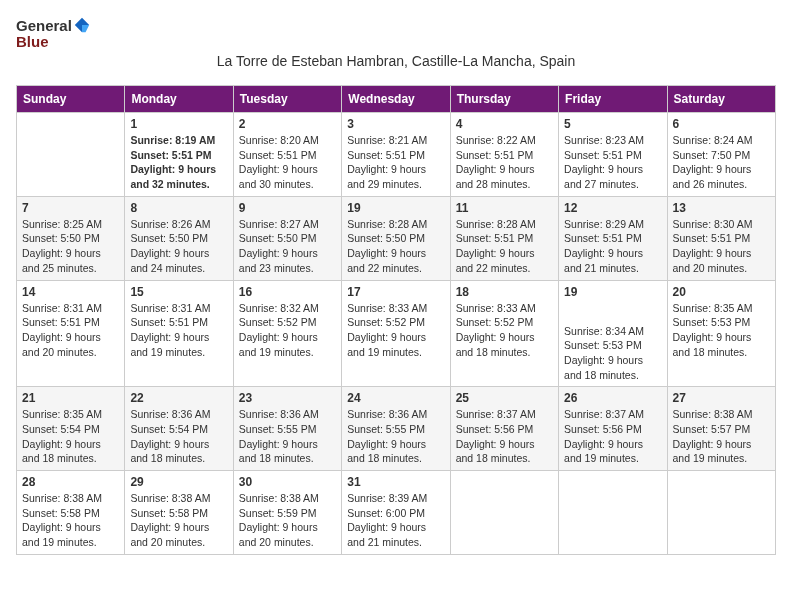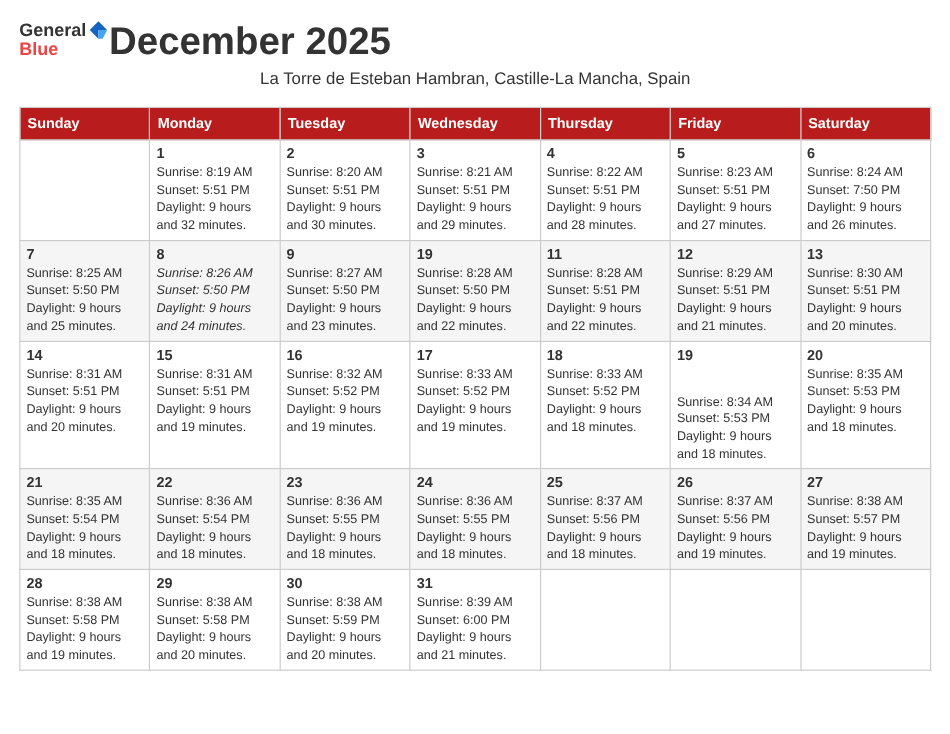--- a/index.html
+++ b/index.html
@@ -6,33 +6,33 @@
     body {
       font-family: Arial, sans-serif;
       background: #fff;
       width: 792px;
       min-height: 612px;
       padding: 16px;
     }
     .header-logo {
       display: flex;
       align-items: flex-start;
-      justify-content: flex-start;
+      justify-content: space-between;
       margin-bottom: 4px;
     }
     .logo-text-general {
       font-size: 15px;
       font-weight: bold;
       color: #333;
       line-height: 1;
     }
     .logo-text-blue {
       font-size: 15px;
       font-weight: bold;
-      color: #ef4444;
+      color: #7f1d1d;
       line-height: 1;
     }
     .logo-icon {
       width: 18px;
       height: 18px;
       margin-left: 1px;
     }
     .month-title {
       font-size: 32px;
       font-weight: bold;
@@ -44,21 +44,21 @@
       color: #333;
       text-align: center;
       margin-bottom: 16px;
     }
     table {
       width: 100%;
       border-collapse: collapse;
       font-size: 11px;
     }
     thead tr th {
-      background-color: #b91c1c;
+      background-color: #701a75;
       color: #fff;
       text-align: left;
       padding: 6px 6px;
       font-size: 12px;
       font-weight: bold;
       border: 1px solid #ccc;
     }
     tbody tr td {
       border: 1px solid #ccc;
       vertical-align: top;
@@ -104,21 +104,20 @@
   <div class="logo-container">
     <div class="logo-line1">
       <span class="logo-text-general">General</span>
       <svg class="logo-icon" viewBox="0 0 20 20">
         <polygon points="10,2 18,10 10,10 10,18 2,10 10,2" fill="#1565c0"></polygon>
         <polygon points="10,10 18,10 14,18 10,18" fill="#42a5f5"></polygon>
       </svg>
     </div>
     <span class="logo-text-blue">Blue</span>
   </div>
-  <div class="month-title">December 2025</div>
 </div>
 
 <div class="subtitle">La Torre de Esteban Hambran, Castille-La Mancha, Spain</div>
 
 <table>
   <thead>
     <tr>
     <th>Sunday</th>
         <th>Monday</th>
         <th>Tuesday</th>
@@ -126,21 +125,21 @@
         <th>Thursday</th>
         <th>Friday</th>
         <th>Saturday</th>
       </tr>
   </thead>
   <tbody id="calendar-body">
   <tr>
         <td class="empty-cell"></td>
         <td>
           <span class="day-number">1</span>
-          <div class="day-info" style="white-space: pre-line;">Sunrise: 8:19 AM
+          <div class="day-info" style="white-space: pre-line; font-weight: bold;">Sunrise: 8:19 AM
 Sunset: 5:51 PM
 Daylight: 9 hours and 32 minutes.</div>
         </td>
         <td>
           <span class="day-number">2</span>
           <div class="day-info" style="white-space: pre-line;">Sunrise: 8:20 AM
 Sunset: 5:51 PM
 Daylight: 9 hours and 30 minutes.</div>
         </td>
         <td>
@@ -170,21 +169,21 @@
       </tr>
       <tr>
         <td>
           <span class="day-number">7</span>
           <div class="day-info" style="white-space: pre-line;">Sunrise: 8:25 AM
 Sunset: 5:50 PM
 Daylight: 9 hours and 25 minutes.</div>
         </td>
         <td>
           <span class="day-number">8</span>
-          <div class="day-info" style="white-space: pre-line; font-style: italic;">Sunrise: 8:26 AM
+          <div class="day-info" style="white-space: pre-line;">Sunrise: 8:26 AM
 Sunset: 5:50 PM
 Daylight: 9 hours and 24 minutes.</div>
         </td>
         <td>
           <span class="day-number">9</span>
           <div class="day-info" style="white-space: pre-line;">Sunrise: 8:27 AM
 Sunset: 5:50 PM
 Daylight: 9 hours and 23 minutes.</div>
         </td>
         <td>

